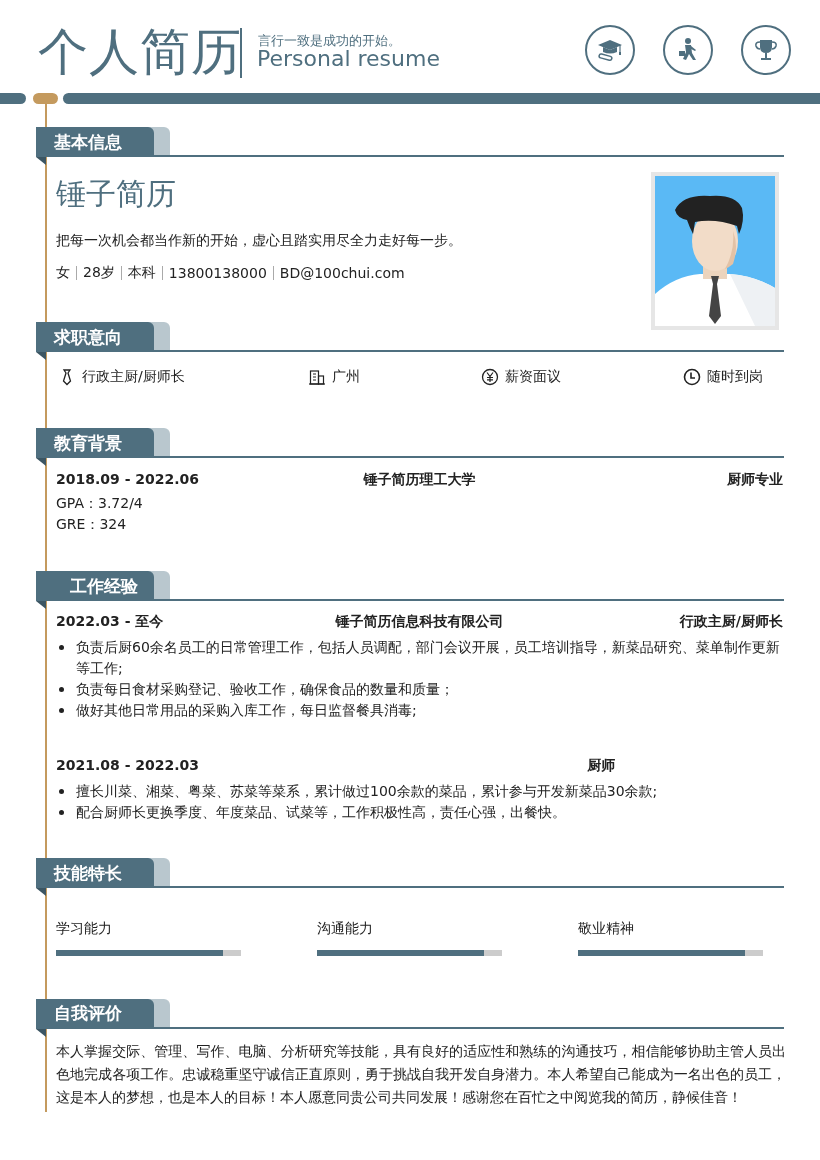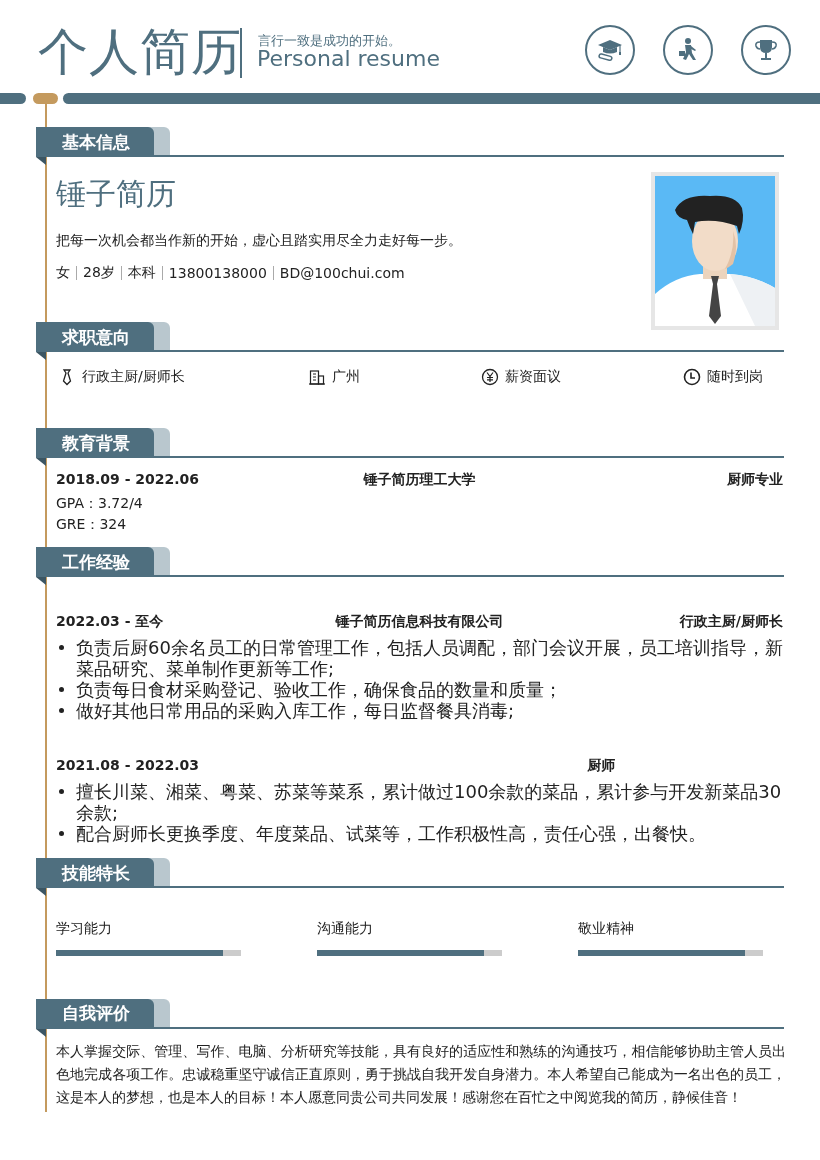--- a/index.html
+++ b/index.html
@@ -14,42 +14,42 @@
   .hicon { position: absolute; top: 25px; width: 50px; height: 50px; border: 2px solid #4f6f7f; border-radius: 50%; display: flex; align-items: center; justify-content: center; }
   .hicon svg { width: 30px; height: 30px; }
 
   .bar-left { position: absolute; left: 0; top: 93px; width: 26px; height: 11px; background: #4f6f7f; border-radius: 0 6px 6px 0; }
   .bar-gold { position: absolute; left: 33px; top: 93px; width: 25px; height: 11px; background: #c49a5e; border-radius: 6px; }
   .bar-main { position: absolute; left: 63px; top: 93px; width: 757px; height: 11px; background: #4f6f7f; border-radius: 6px 0 0 6px; }
   .timeline { position: absolute; left: 44.5px; top: 104px; width: 2px; height: 1008px; background: #c49a5e; }
 
   .section-head { position: absolute; left: 36px; width: 748px; height: 32px; }
   .section-head .tab-shadow { position: absolute; left: 110px; top: 0; width: 24px; height: 30px; background: #b9c7ce; border-radius: 0 6px 0 0; }
-  .section-head .tab { position: absolute; left: 0; top: 0; width: 118px; height: 30px; background: #4f6f7f; border-radius: 0 6px 0 0; color: #fff; font-weight: bold; font-size: 17px; line-height: 30px; padding-left: 26px; }
+  .section-head .tab { position: absolute; left: 0; top: 0; width: 118px; height: 30px; background: #4f6f7f; border-radius: 0 6px 0 0; color: #fff; font-weight: bold; font-size: 17px; line-height: 30px; padding-left: 18px; }
   .section-head .rule { position: absolute; left: 0; top: 28px; width: 748px; height: 2px; background: #4f6f7f; }
   .section-head .fold { position: absolute; left: 0; top: 30px; width: 0; height: 0; border-top: 8px solid #3c5663; border-left: 10px solid transparent; }
 
   .name { position: absolute; left: 56px; top: 174px; font-size: 30px; color: #4f6f7f; }
   .motto { position: absolute; left: 56px; top: 232px; font-size: 14px; color: #222; }
   .info-line { position: absolute; left: 56px; top: 264px; font-size: 14px; color: #222; display: flex; align-items: center; }
   .info-line .sep { display: inline-block; width: 1px; height: 14px; background: #aaa; margin: 0 6px; }
 
   .photo { position: absolute; left: 651px; top: 172px; width: 128px; height: 158px; border: 4px solid #e6e6e6; background: #5ab9f5; overflow: hidden; }
 
   .intent-item { position: absolute; top: 368px; display: flex; align-items: center; font-size: 14px; color: #222; }
   .intent-item svg { width: 18px; height: 18px; margin-right: 6px; }
 
   .row3 { position: absolute; left: 56px; width: 727px; display: flex; justify-content: space-between; font-size: 14px; font-weight: bold; color: #222; }
   .row3 span { flex: 1; }
   .row3 span:nth-child(2) { text-align: center; }
   .row3 span:nth-child(3) { text-align: right; }
 
   .plain { position: absolute; left: 56px; font-size: 14px; color: #222; }
 
-  .bullets { position: absolute; left: 56px; width: 727px; font-size: 18px; color: #222; list-style: none; }
+  .bullets { position: absolute; left: 56px; width: 727px; font-size: 14px; color: #222; list-style: none; }
   .bullets li { position: relative; padding-left: 20px; line-height: 21px; }
   .bullets li::before { content: ""; position: absolute; left: 3px; top: 8px; width: 5px; height: 5px; border-radius: 50%; background: #222; }
 
   .skill { position: absolute; top: 920px; width: 185px; }
   .skill .label { font-size: 14px; color: #222; }
   .skill .track { margin-top: 12px; width: 185px; height: 6px; background: #cccccc; position: relative; }
   .skill .fill { position: absolute; left: 0; top: 0; height: 6px; background: #4f6f7f; }
 
   .eval { position: absolute; left: 56px; top: 1040px; width: 730px; font-size: 14px; line-height: 23px; color: #222; text-align: justify; }
 </style>
@@ -170,21 +170,21 @@
   <div class="fold"></div>
 </div>
 <div class="row3" style="top:471px;">
   <span>2018.09 - 2022.06</span>
   <span>锤子简历理工大学</span>
   <span>厨师专业</span>
 </div>
 <div class="plain" style="top:495px;">GPA：3.72/4</div>
 <div class="plain" style="top:516px;">GRE：324</div>
 
-<div class="section-head" style="top:547px;">
+<div class="section-head" style="top:571px;text-align:center;">
   <div class="tab-shadow"></div>
   <div class="tab">工作经验</div>
   <div class="rule"></div>
   <div class="fold"></div>
 </div>
 <div class="row3" style="top:613px;">
   <span>2022.03 - 至今</span>
   <span>锤子简历信息科技有限公司</span>
   <span>行政主厨/厨师长</span>
 </div>

